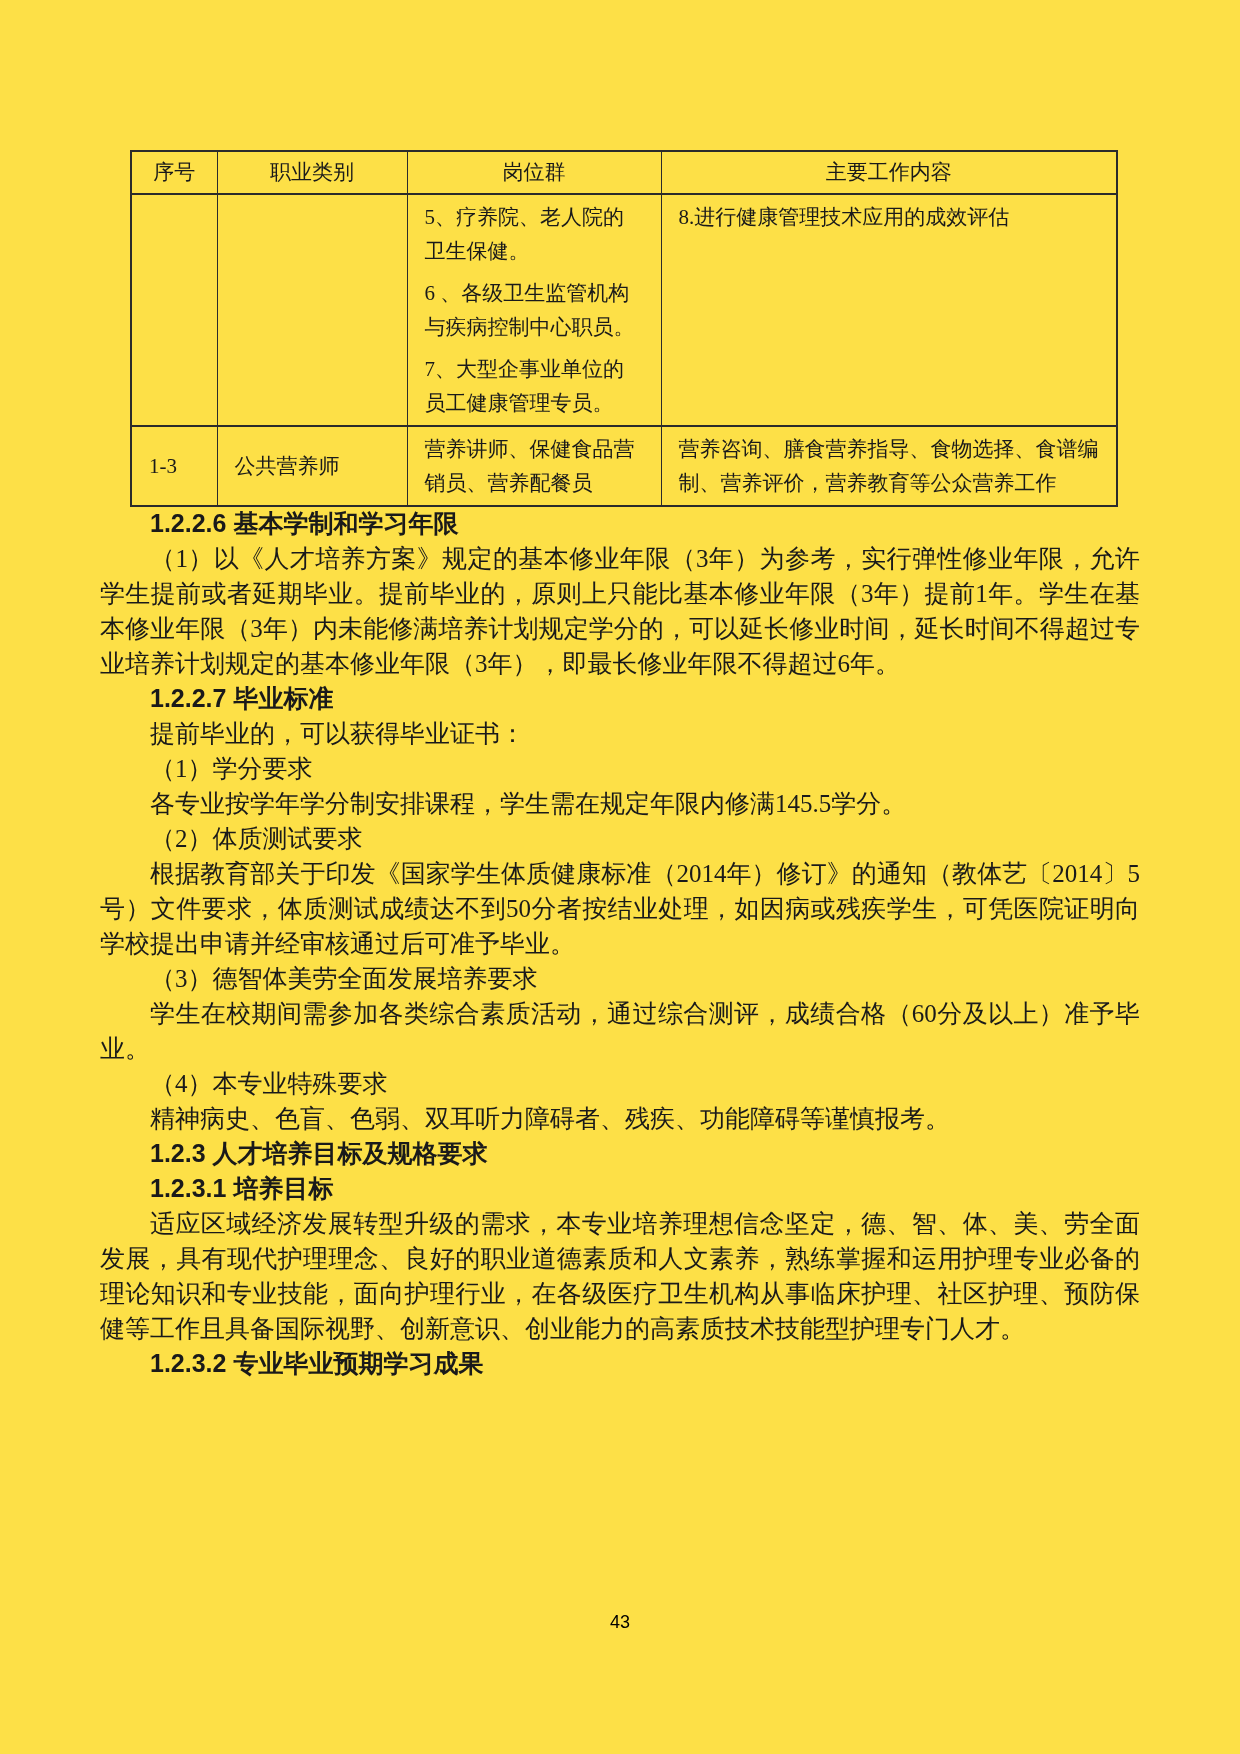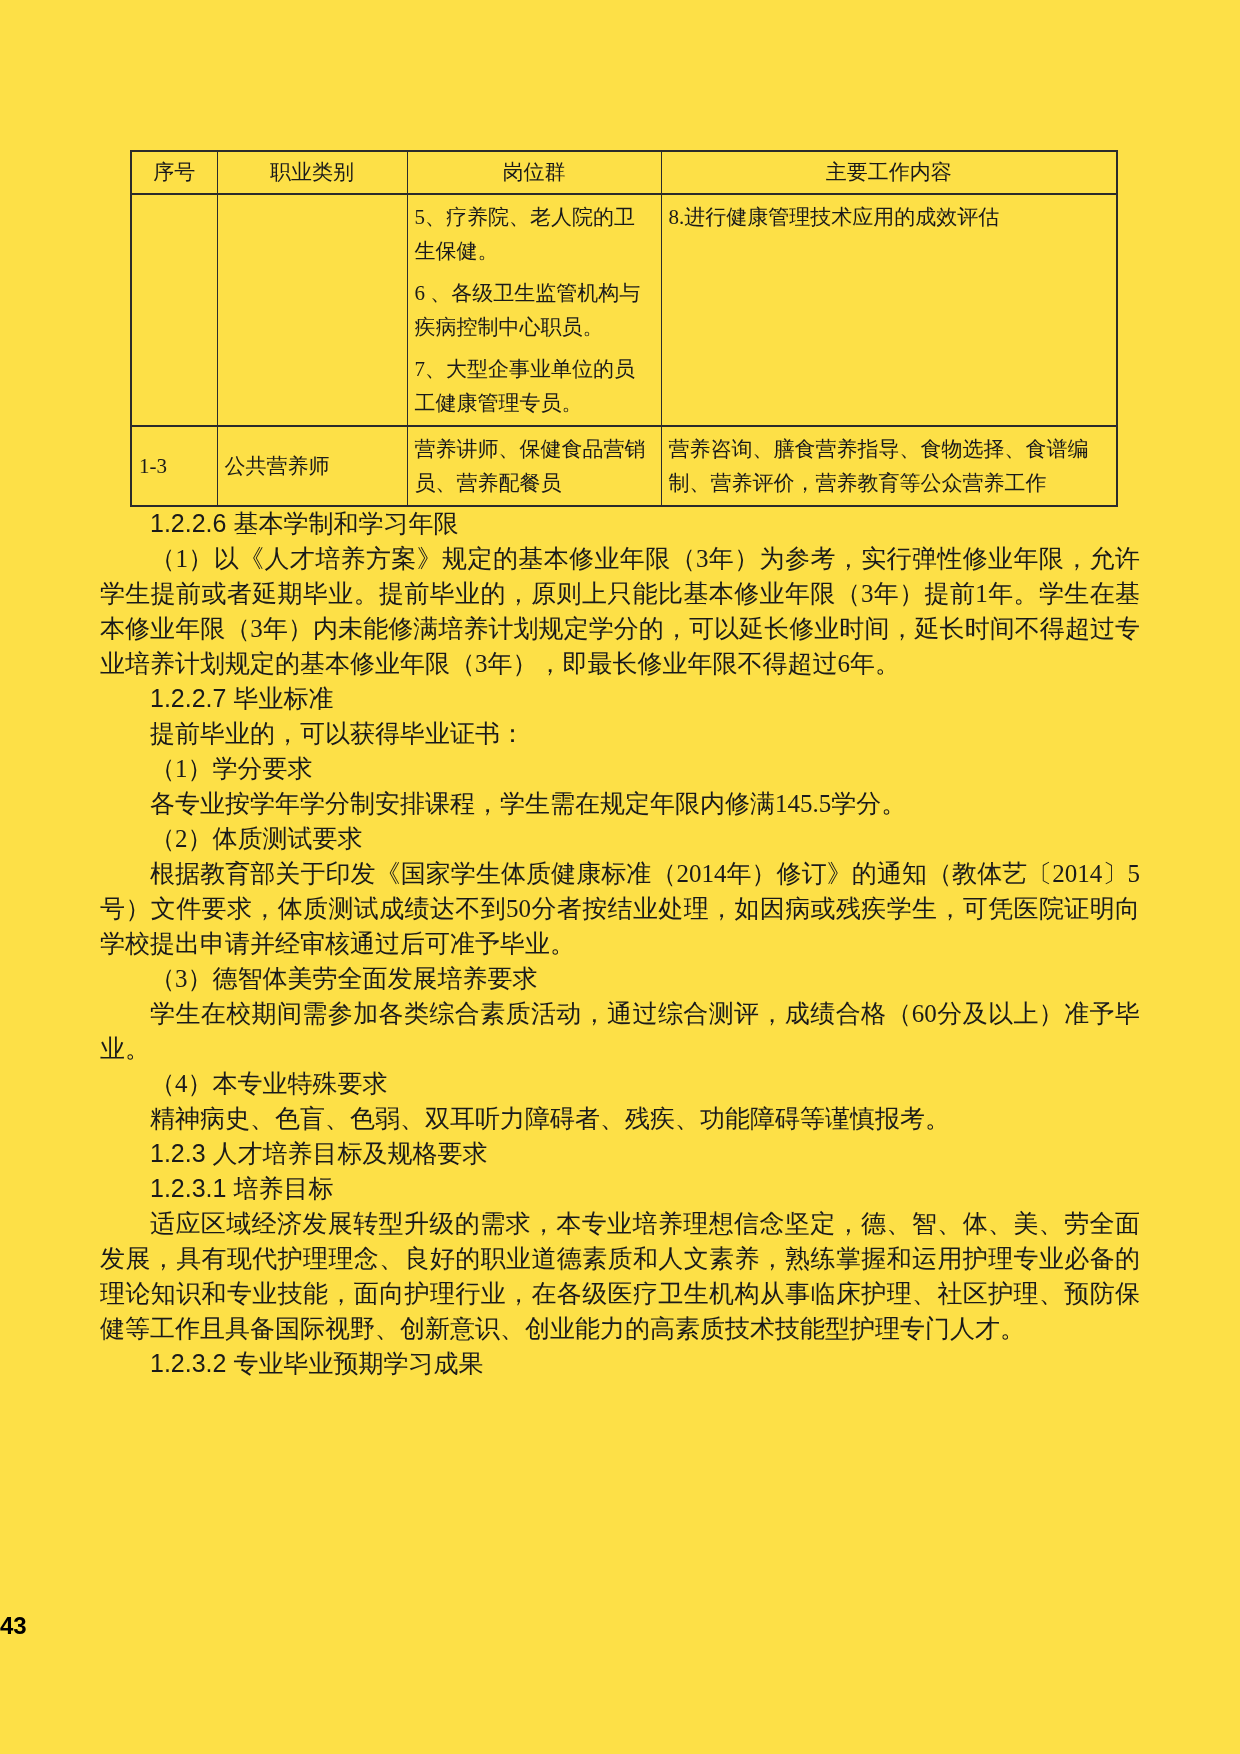--- a/index.html
+++ b/index.html
@@ -31,21 +31,21 @@
   }
   .doc-table th {
     border-bottom: 2px solid #2b2b2b;
     font-weight: normal;
     text-align: center;
     padding: 8px 2px;
     line-height: 25px;
   }
   .doc-table td {
     vertical-align: top;
-    padding: 5px 7px;
+    padding: 5px 17px;
     line-height: 34px;
   }
   .doc-table tbody tr.row-cont td { border-bottom: 2px solid #2b2b2b; }
   .doc-table td.cell-center { vertical-align: middle; }
   .doc-table td p { margin: 0 0 8px 0; }
   .doc-table td p:last-child { margin-bottom: 0; }
 
   
   .content {
     position: absolute;
@@ -56,36 +56,35 @@
     text-align: justify;
   }
   .para {
     margin: 0;
     text-indent: 2em;
   }
   .heading {
     margin: 0;
     text-indent: 2em;
     text-align: left;
-    font-weight: 400;
+    font-weight: 700;
     font-size: 25px;
     line-height: 35px;
     font-family: "Liberation Sans", "DejaVu Sans", sans-serif;
   }
 
   
   .footer {
     position: absolute;
     top: 1612px; left: 0;
     width: 100%;
-    text-align: left;
-    font-size: 24px;
+    text-align: center;
+    font-size: 18px;
     font-family: "Liberation Sans", "DejaVu Sans", sans-serif;
     color: #000;
-    font-weight: bold;
   }
 </style>
 </head>
 <body>
 
 <div class="page">
 
   <table class="doc-table">
     <colgroup>
       <col style="width:86px">

